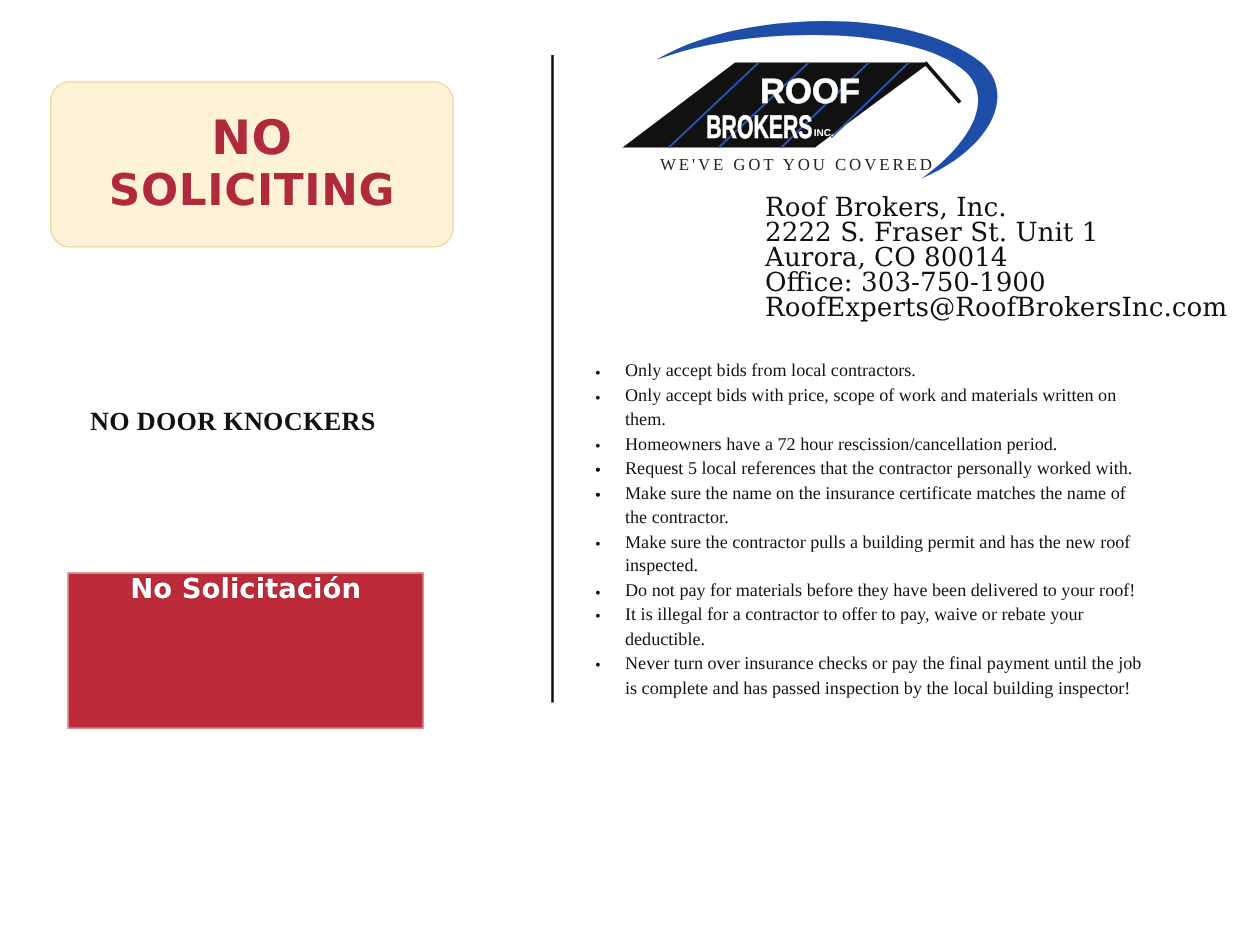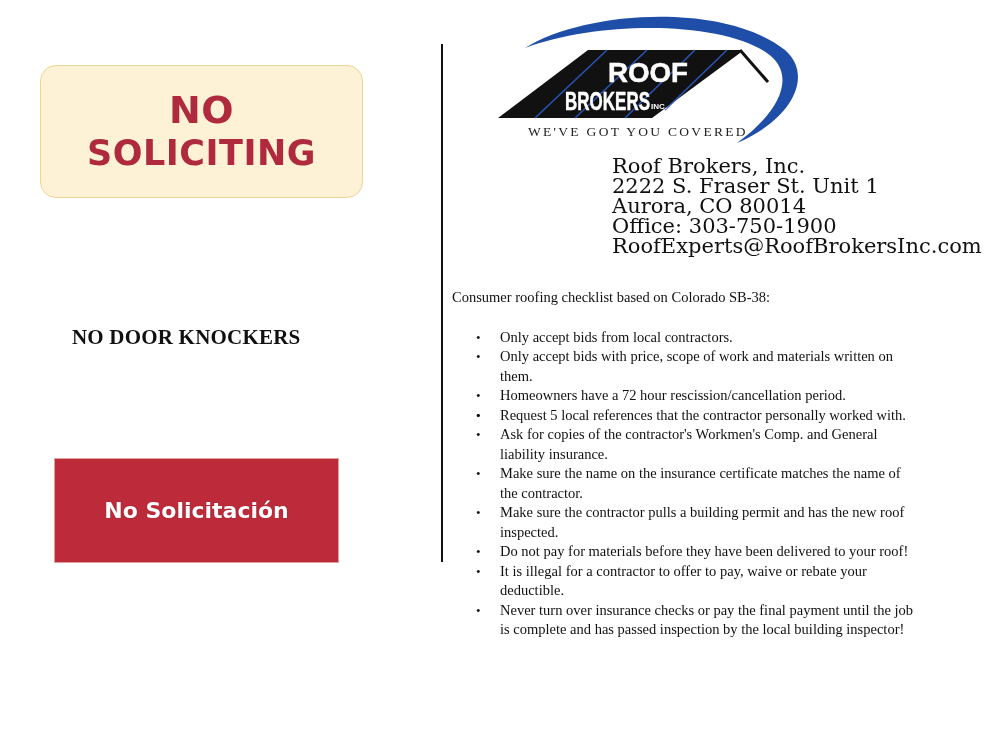--- a/index.html
+++ b/index.html
@@ -27,25 +27,25 @@
     .sign-yellow .l1 { font-size: 38px; letter-spacing: 0.5px; }
     .sign-yellow .l2 { font-size: 35px; letter-spacing: 0.5px; }
 
     .door-knockers {
       left: 72px; top: 325px;
       font-family: "Liberation Serif", serif; font-weight: bold;
       font-size: 21px; color: #111; letter-spacing: 0.2px;
     }
 
     .sign-red {
-      left: 54px; top: 458px; width: 285px; height: 105px;
+      left: 54px; top: 458px; width: 285px; height: 125px;
       background: #bd2a3a;
       border: 1px solid #e2a09c;
       box-sizing: border-box;
-      display: flex; align-items: center; justify-content: center;
+      display: flex; justify-content: center;
       font-family: "DejaVu Sans", sans-serif; font-weight: bold;
       font-size: 22px; color: #ffffff;
       text-shadow: 0 0 1px #7a1a24;
     }
 
     .divider {
       left: 441px; top: 44px; width: 2px; height: 518px; background: #111;
     }
 
     
@@ -119,27 +119,26 @@
 
 <div class="abs address">
   <div>Roof Brokers, Inc.</div>
   <div>2222 S. Fraser St. Unit 1</div>
   <div>Aurora, CO 80014</div>
   <div>Office: 303-750-1900</div>
   <div>RoofExperts@RoofBrokersInc.com</div>
 </div>
 
 <div class="abs checklist">
-  <p class="intro">Consumer roofing checklist based on Colorado SB-38:</p>
   <ul>
     <li><span class="bullet">•</span><span>Only accept bids from local contractors.</span></li>
     <li><span class="bullet">•</span><span>Only accept bids with price, scope of work and materials written on them.</span></li>
     <li><span class="bullet">•</span><span>Homeowners have a 72 hour rescission/cancellation period.</span></li>
     <li><span class="bullet">•</span></li>
     <li><span class="bullet">•</span><span>Request 5 local references that the contractor personally worked with.</span></li>
-    <li><span class="bullet">•</span><span>Ask for copies of the contractor's Workmen's Comp. and General liability insurance.</span></li>
+    <li><span class="bullet">•</span></li>
     <li><span class="bullet">•</span><span>Make sure the name on the insurance certificate matches the name of the contractor.</span></li>
     <li><span class="bullet">•</span><span>Make sure the contractor pulls a building permit and has the new roof inspected.</span></li>
     <li><span class="bullet">•</span><span>Do not pay for materials before they have been delivered to your roof!</span></li>
     <li><span class="bullet">•</span><span>It is illegal for a contractor to offer to pay, waive or rebate your deductible.</span></li>
     <li><span class="bullet">•</span><span>Never turn over insurance checks or pay the final payment until the job is complete and has passed inspection by the local building inspector!</span></li>
   </ul>
 </div>
 
 </body></html>

